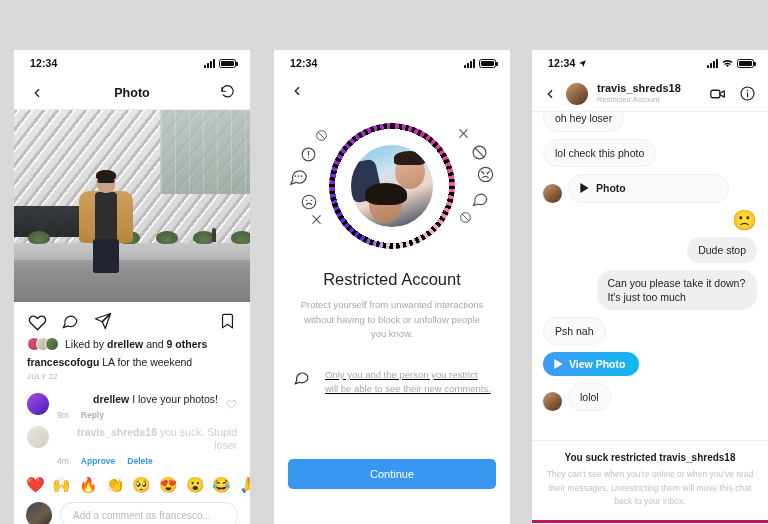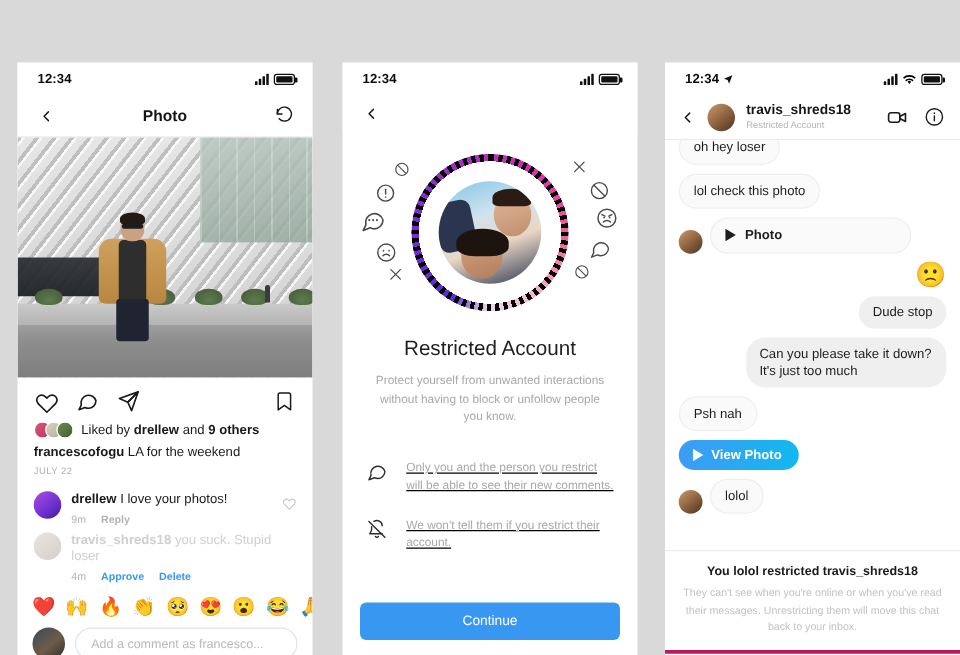--- a/index.html
+++ b/index.html
@@ -113,21 +113,21 @@
   .av-c{background:linear-gradient(135deg,#6e8f4e,#3e5c30)}
   .b { font-weight: bold; }
   .caption { padding: 0 13px 3px; font-size:10.5px; color:#1a1a1a; line-height:1.35;}
   .datestamp { padding: 0 13px 8px; font-size:7.5px; color:#b0b0b0; letter-spacing:.4px;}
 
   .cmt { display:flex; gap:8px; padding: 4px 13px 2px; align-items:flex-start;}
   .cmt-av { width:22px;height:22px;border-radius:50%;flex:0 0 22px;}
   .av-drellew{background:linear-gradient(140deg,#a84fe0,#6f2fd0 60%,#3b1f8f);}
   .av-travis{background:linear-gradient(140deg,#d8cfc6,#b3a79b);opacity:.55;}
   .cmt-body{flex:1; min-width:0;}
-  .cmt-text{font-size:10.5px;color:#1a1a1a;line-height:1.3;}
+  .cmt-text{font-size:10.5px;color:#1a1a1a;line-height:1.3;text-align:right;}
   .cmt-meta{display:flex;gap:12px;margin-top:3px;font-size:8.5px;color:#b3b3b3;}
   .cmt-meta .act{font-weight:bold;color:#b3b3b3;}
   .cmt.muted .cmt-text{color:#cfcfcf;}
   .cmt.muted .cmt-meta .approve,
   .cmt.muted .cmt-meta .delete{color:#3897f0;font-weight:bold;}
   .mini-heart{width:11px;height:11px;flex:0 0 11px;color:#c9c9c9;margin-top:2px;}
 
   .emoji-row{display:flex;align-items:center;gap:8px;padding:8px 12px 6px;font-size:15px;overflow:hidden;}
   .composer{display:flex;align-items:center;gap:8px;padding:2px 12px 0;}
   .composer-av{width:26px;height:26px;border-radius:50%;flex:0 0 26px;
@@ -470,30 +470,20 @@
 
     <div class="bullets">
       <div class="bullet">
         <div class="bi">
           <svg width="17" height="17" viewBox="0 0 24 24" fill="none" stroke="currentColor" stroke-width="1.6" stroke-linejoin="round">
               <path d="M21 11.5a8 8 0 0 1-8 8 8.4 8.4 0 0 1-3.8-.9L3 21l2.4-5.1A8 8 0 1 1 21 11.5z"></path>
             </svg>
         </div>
         <div class="bt">Only you and the person you restrict will be able to see their new comments.</div>
       </div>
-      <div class="bullet">
-        <div class="bi">
-          <svg width="17" height="17" viewBox="0 0 24 24" fill="none" stroke="currentColor" stroke-width="1.6" stroke-linecap="round" stroke-linejoin="round">
-              <path d="M18 8a6 6 0 0 0-9.3-5M6 9v4l-2 4h14"></path>
-              <path d="M10.3 20a2 2 0 0 0 3.4 0"></path>
-              <line x1="3" y1="3" x2="21" y2="21"></line>
-            </svg>
-        </div>
-        <div class="bt">We won't tell them if you restrict their account.</div>
-      </div>
     </div>
 
     <div class="cta-wrap">
       <div class="cta">Continue</div>
     </div>
     <div class="home-ind">
         <i></i>
       </div>
   </div>
 
@@ -585,21 +575,21 @@
           <span>View Photo</span>
         </div>
       </div>
       <div class="row">
         <div class="th-av"></div>
         <div class="bub in">lolol</div>
       </div>
     </div>
 
     <div class="notice">
-      <div class="t">You lolol restricted travis_shreds18</div>
+      <div class="t">You suck restricted travis_shreds18</div>
       <div class="d">They can't see when you're online or when you've read their messages. Unrestricting them will move this chat back to your inbox.</div>
     </div>
 
     <div class="actbar">
       <div class="unrestrict">Unrestrict</div>
       <div class="sep"></div>
       <div class="delete">Delete</div>
       <div class="sep"></div>
       <div class="block">Block</div>
     </div>

